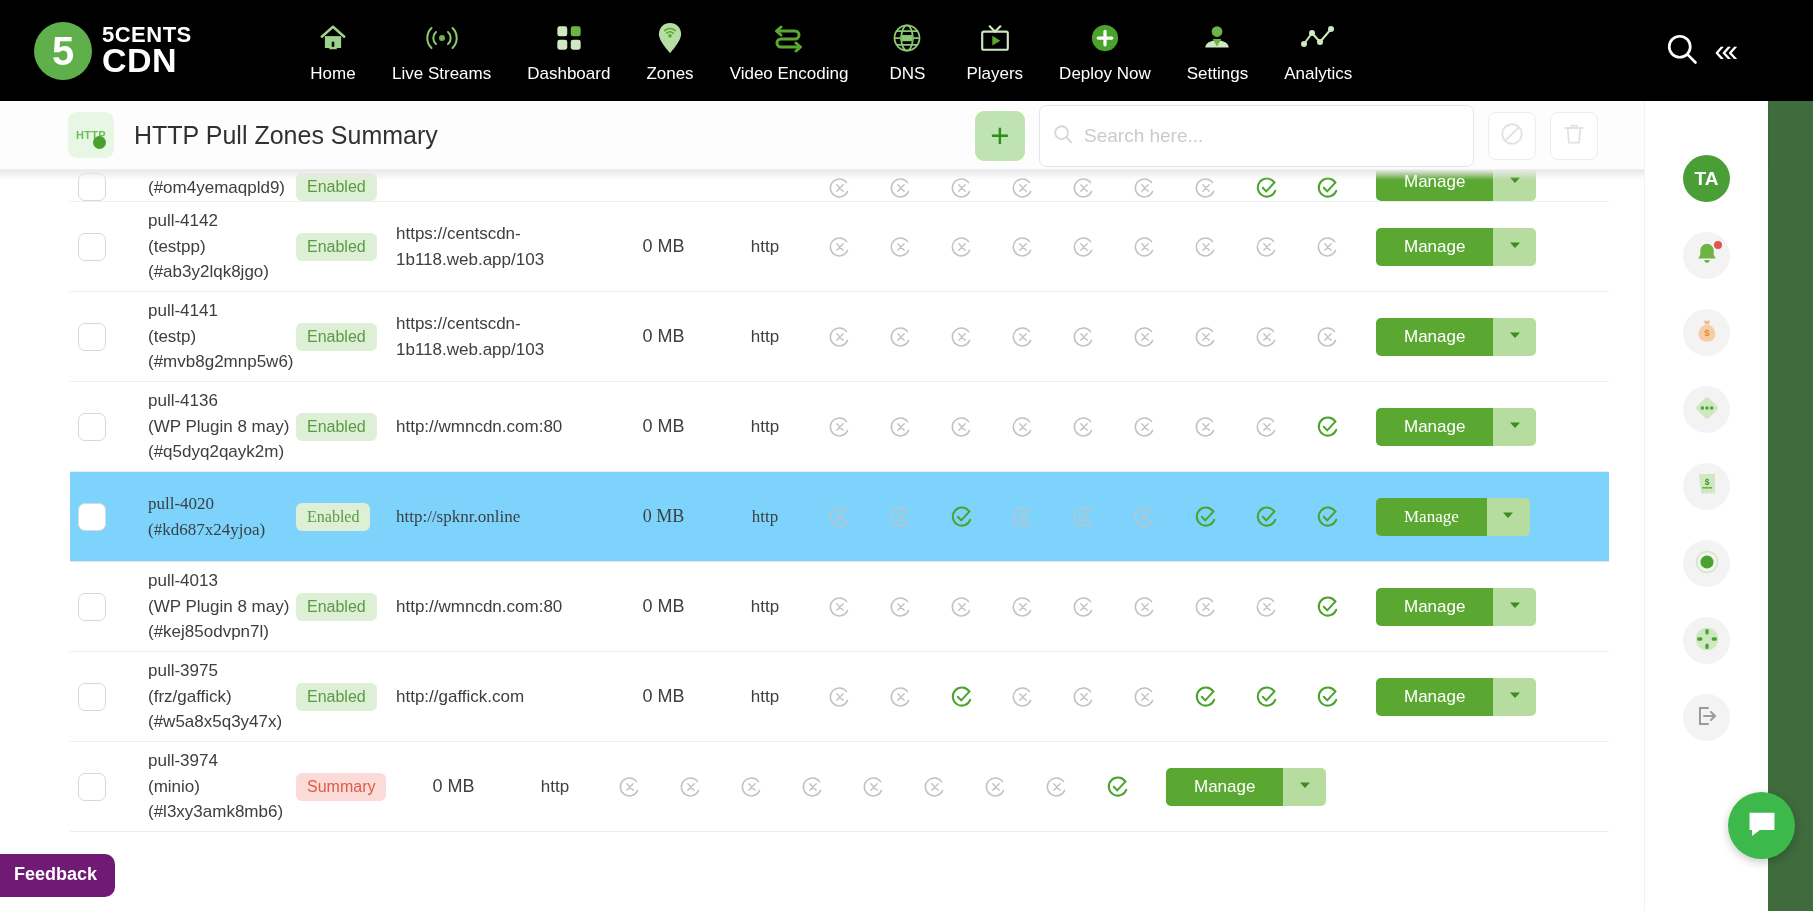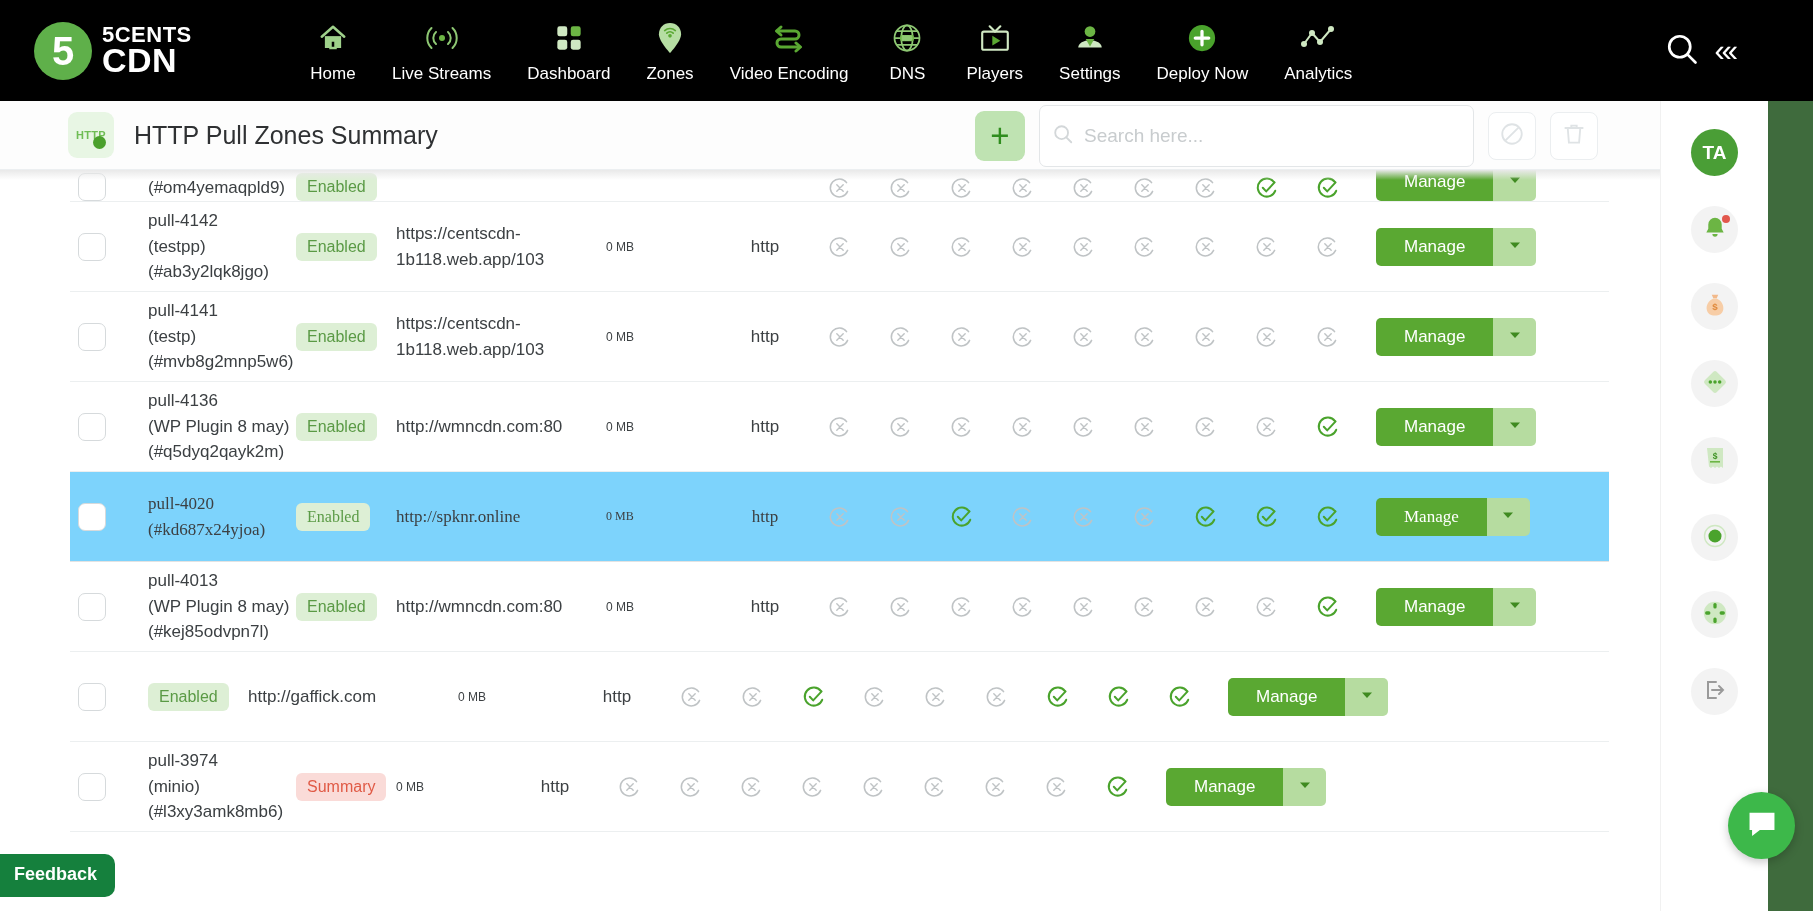--- a/index.html
+++ b/index.html
@@ -110,62 +110,62 @@
     cursor:pointer;
   }
   .c-name{ width:148px; font-size:17px; color:#3c4043; line-height:1.52; }
   .c-status{ width:100px; }
   .badge{
     display:inline-block; padding:5px 11px; border-radius:6px; font-size:16px;
   }
   .badge.enabled{ background:#ddefd5; color:#5a9a45; }
   .badge.disabled{ background:#fadbd8; color:#e05a46; }
   .c-origin{ width:210px; font-size:17px; color:#3c4043; line-height:1.5; }
-  .c-size{ width:115px; font-size:12px; color:#3c4043; text-align:left; }
+  .c-size{ width:115px; font-size:18px; color:#3c4043; text-align:center; }
   .c-proto{ width:88px; font-size:17px; color:#3c4043; text-align:center; }
   .c-flags{ display:flex; align-items:center; }
   .flagcell{ width:61px; display:flex; align-items:center; justify-content:center; }
   .c-actions{ width:auto; margin-left:18px; display:flex; align-items:center; }
 
   .manage{
     height:38px; background:#5aa832; color:#fff; font-size:17px;
     display:flex; align-items:center; justify-content:center;
     padding:0 28px; border-radius:5px 0 0 5px; cursor:pointer;
   }
   .manage-caret{
     height:38px; width:43px; background:#b6dca0; border-radius:0 5px 5px 0;
     display:flex; align-items:center; justify-content:center; cursor:pointer;
   }
 
   
   .rail{
-    position:absolute; top:101px; right:45px; width:108px; height:810px;
+    position:absolute; top:101px; right:45px; width:124px; height:810px;
     background:#fff; border-left:1px solid #f1f1f1;
-    display:flex; flex-direction:column; align-items:center; padding-top:28px; gap:30px;
+    display:flex; flex-direction:column; align-items:center; padding-top:54px; gap:30px;
   }
   .rail-avatar{
     width:47px; height:47px; border-radius:50%; background:#4a9e36;
     color:#fff; font-size:19px; font-weight:bold;
     display:flex; align-items:center; justify-content:center; cursor:pointer;
   }
   .rail-btn{
     width:47px; height:47px; border-radius:50%; background:#f3f3f3;
     display:flex; align-items:center; justify-content:center; cursor:pointer; position:relative;
   }
   .rail-chat{
     position:absolute; right:18px; bottom:52px;
     width:67px; height:67px; border-radius:50%; background:#3db84a;
     display:flex; align-items:center; justify-content:center; cursor:pointer;
     box-shadow:0 3px 10px rgba(0,0,0,0.22);
   }
 
   
   .feedback{
     position:absolute; left:0; bottom:14px;
-    background:#15803d; color:#fff; font-size:18px;
+    background:#701a75; color:#fff; font-size:18px;
     padding:10px 18px 12px 14px; border-radius:0 10px 10px 0; cursor:pointer;
     font-weight:bold;
   }
   .scroll-shadow{
     position:absolute; top:170px; left:0; width:1768px; height:10px;
     background:linear-gradient(#e9e9e9,rgba(255,255,255,0));
     pointer-events:none;
   }
 </style>
 </head>
@@ -268,37 +268,37 @@
             <rect x="3" y="8" width="24" height="17" rx="1.5"></rect>
             <path d="M10 3 L15 8 L20 3" stroke-linecap="round"></path>
             <path d="M12.5 12 L20 16.5 L12.5 21 Z" fill="#5aa832" stroke="none"></path>
           </svg>
         </div>
         <div class="lbl">Players</div>
       </div>
 
       <div class="navitem">
         <div class="ic">
+          <svg width="30" height="30" viewBox="0 0 24 24">
+            <circle cx="12" cy="12" r="10.5" fill="#4aa32c"></circle>
+            <path d="M12 6.6 V17.4 M6.6 12 H17.4" stroke="#fff" stroke-width="2.6" stroke-linecap="round"></path>
+          </svg>
+        </div>
+        <div class="lbl">Deploy Now</div>
+      </div>
+
+      <div class="navitem">
+        <div class="ic">
           <svg width="32" height="30" viewBox="0 0 30 28">
             <circle cx="15" cy="8" r="5" fill="#6cb544"></circle>
             <path d="M4 23 a11 7 0 0 1 22 0 Z" fill="#cfe8c2"></path>
             <path d="M11 15 L15 22 L19 15 Z" fill="#6cb544"></path>
           </svg>
         </div>
         <div class="lbl">Settings</div>
-      </div>
-
-      <div class="navitem">
-        <div class="ic">
-          <svg width="30" height="30" viewBox="0 0 24 24">
-            <circle cx="12" cy="12" r="10.5" fill="#4aa32c"></circle>
-            <path d="M12 6.6 V17.4 M6.6 12 H17.4" stroke="#fff" stroke-width="2.6" stroke-linecap="round"></path>
-          </svg>
-        </div>
-        <div class="lbl">Deploy Now</div>
       </div>
 
       <div class="navitem">
         <div class="ic">
           <svg width="36" height="28" viewBox="0 0 36 28" fill="none" stroke="#cfe8c2" stroke-width="2" stroke-linejoin="round">
             <path d="M4 20 L12 9 L20 18 L31 5"></path>
             <circle cx="4" cy="20" r="3" fill="#cfe8c2" stroke="none"></circle>
             <circle cx="12" cy="9" r="3" fill="#cfe8c2" stroke="none"></circle>
             <circle cx="20" cy="18" r="3" fill="#cfe8c2" stroke="none"></circle>
             <circle cx="31" cy="5" r="3" fill="#cfe8c2" stroke="none"></circle>
@@ -824,20 +824,25 @@
             <div class="manage-caret">
               <span><svg width="16" height="16" viewBox="0 0 16 16">
                   <path d="M3 5.5 L8 11 L13 5.5 Z" fill="#3f8a20"></path>
                 </svg></span>
             </div>
           </div>
         </div>
         <div class="row">
           <div class="c-check">
             <div class="cbox"></div>
+          </div>
+          <div class="c-name">
+            <div>pull-3975</div>
+            <div>(frz/gaffick)</div>
+            <div>(#w5a8x5q3y47x)</div>
           </div>
           <div class="c-status"><span class="badge enabled">Enabled</span></div>
           <div class="c-origin">http://gaffick.com</div>
           <div class="c-size">0 MB</div>
           <div class="c-proto">http</div>
           <div class="c-flags">
             <div class="flagcell">
               <svg width="26" height="26" viewBox="0 0 26 26" fill="none" stroke="#bfc3c5" stroke-width="1.5" stroke-linecap="round">
                 <path d="M20.6 16.4 A9 9 0 1 1 19.6 7.6"></path>
                 <path d="M9.8 9.8 L16.2 16.2 M16.2 9.8 L9.8 16.2" stroke-width="1.4"></path>

